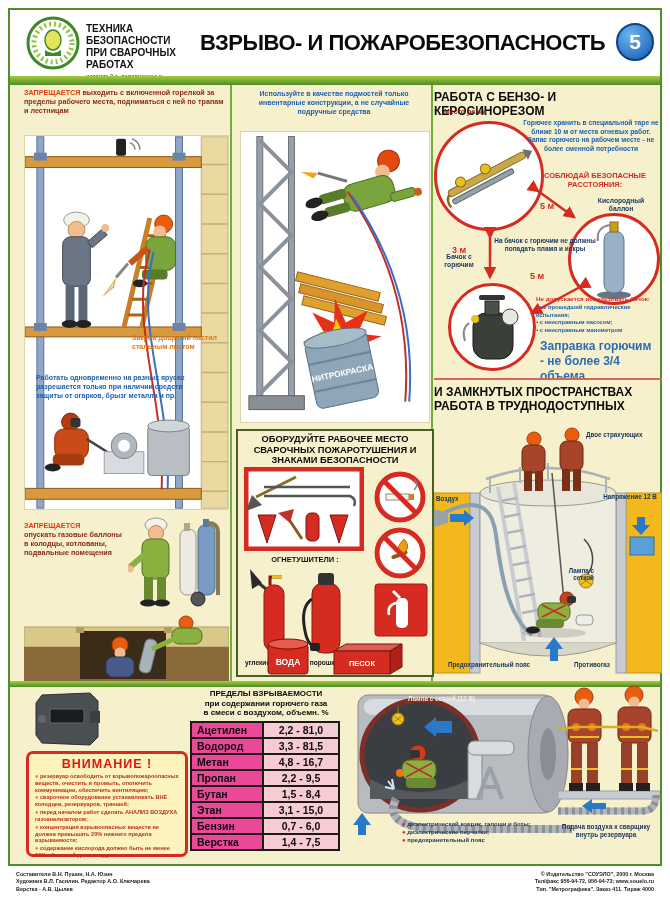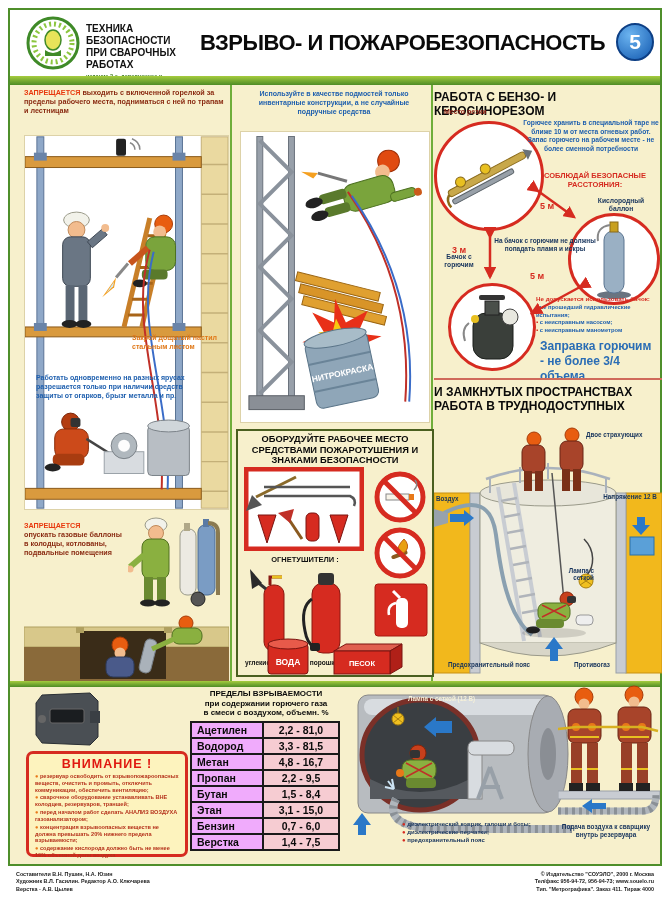--- a/index.html
+++ b/index.html
@@ -30,21 +30,21 @@
   .banlist{font-size:5.8px;color:#1e5fae;font-weight:bold;line-height:1.3;list-style:none}
   .banlist li::before{content:"▪ ";color:#d62b20}
   .att-box{position:absolute;background:#fdf3be;border:3px solid #d62b20;border-radius:7px;padding:3px 6px}
   .att-title{font-size:12.5px;font-weight:bold;color:#e01810;text-align:center;letter-spacing:1px}
   .att-list{list-style:none;margin-top:2px}
   .att-list li{font-size:5.6px;font-weight:bold;color:#b5321c;line-height:1.22;margin-bottom:1px}
   .att-list li::before{content:"● ";color:#e87818}
   .limits-title{font-size:8px;font-weight:bold;color:#0a0a0a;text-align:center;line-height:1.2}
   table.limits{border-collapse:collapse;margin-top:3px}
   table.limits td{border:2px solid #1a1a1a;font-size:10.5px;font-weight:bold;color:#0a0a0a;padding:1px 5px;height:15px}
-  table.limits td.gas{background:#f0abfc;width:72px}
+  table.limits td.gas{background:#ec4899;width:72px}
   table.limits td.val{background:#f6ccd2;width:76px;text-align:center}
   .ppe-list{list-style:none}
   .ppe-list li{font-size:6px;font-weight:bold;color:#16335c;line-height:1.3}
   .ppe-list li::before{content:"● ";color:#d62b20}
   .scene-lbl{position:absolute;font-size:6.3px;font-weight:bold;color:#16335c;line-height:1.15}
   .footer-txt{font-size:5.4px;color:#222;font-weight:bold;line-height:1.35}
 </style>
 </head>
 <body>
 
@@ -222,21 +222,21 @@
       <polygon points="96,188 103,202 118,198 110,210 120,218 105,217 102,232 96,216 82,222 90,208 78,202 93,200" fill="#f8c810"></polygon>
       <g transform="rotate(-12 102 240)">
         <rect x="70" y="206" width="64" height="68" rx="7" fill="#8fa6b8" stroke="#5a7488"></rect>
         <ellipse cx="102" cy="207" rx="32" ry="8" fill="#a8bcc8" stroke="#5a7488"></ellipse>
         <path d="M70 228 h64 M70 256 h64" stroke="#6a8498" stroke-width="2"></path>
         <text x="102" y="246" text-anchor="middle" font-size="8.5" font-weight="bold" fill="#fff">НИТРОКРАСКА</text>
       </g>
     </svg>
 
     <div class="equip-panel" style="left:226px;top:344px;width:198px;height:248px">
-      <div class="equip-title">ОБОРУДУЙТЕ РАБОЧЕЕ МЕСТО СРЕДСТВАМИ ПОЖАРОТУШЕНИЯ И ЗНАКАМИ БЕЗОПАСНОСТИ</div>
+      <div class="equip-title">ОБОРУДУЙТЕ РАБОЧЕЕ МЕСТО СВАРОЧНЫХ ПОЖАРОТУШЕНИЯ И ЗНАКАМИ БЕЗОПАСНОСТИ</div>
       <svg class="abs" style="left:6px;top:36px" width="120" height="84" viewBox="0 0 120 84">
         <rect x="2" y="2" width="116" height="80" fill="#fff" stroke="#d62b20" stroke-width="5"></rect>
         <line x1="12" y1="30" x2="52" y2="10" stroke="#8a6a2a" stroke-width="3"></line>
         <polygon points="8,28 18,38 2,44" fill="#555"></polygon>
         <line x1="20" y1="20" x2="106" y2="20" stroke="#555" stroke-width="2.5"></line>
         <path d="M20 29 H106 q7 3 4 10" stroke="#555" stroke-width="2.5" fill="none"></path>
         <line x1="42" y1="48" x2="58" y2="72" stroke="#8a5a20" stroke-width="3"></line>
         <polygon points="34,46 50,42 46,56" fill="#c03028"></polygon>
         <rect x="62" y="46" width="13" height="28" rx="5" fill="#d62b20" stroke="#7a1410"></rect>
         <polygon points="14,48 32,48 23,76" fill="#d62b20" stroke="#7a1410"></polygon>

